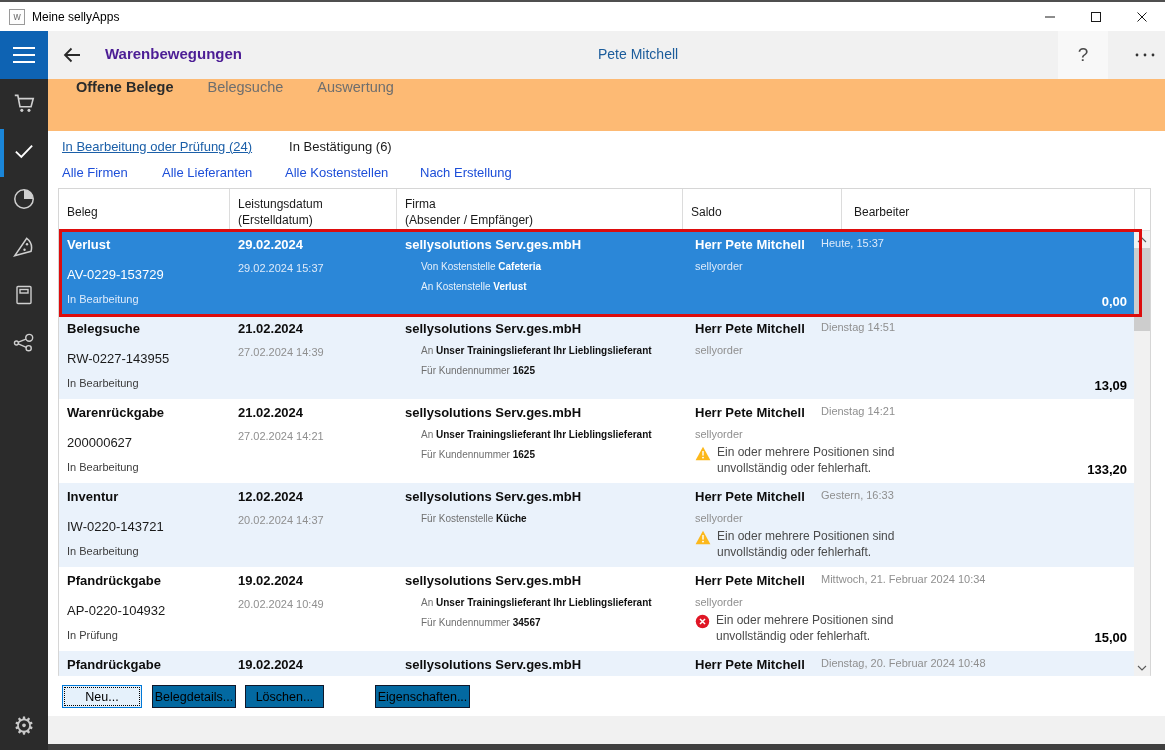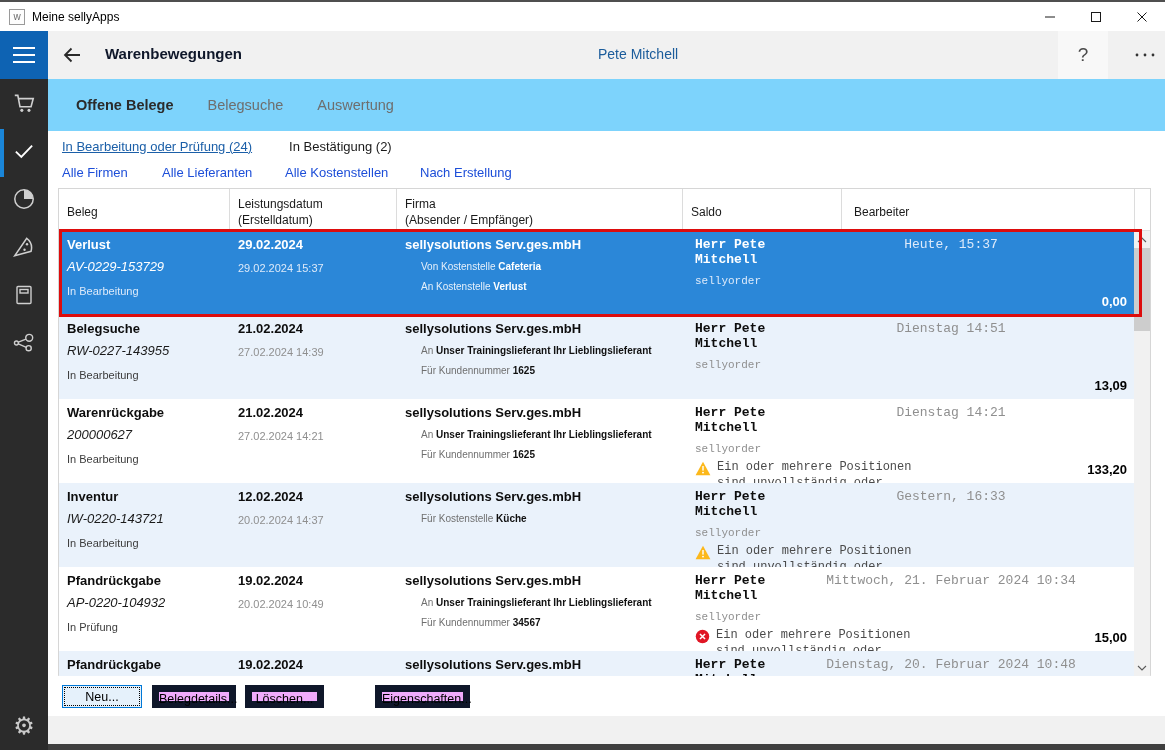--- a/index.html
+++ b/index.html
@@ -25,29 +25,29 @@
   .nav-item:nth-of-type(2){ margin-top:2px; }
   .nav-item .accent { position:absolute; left:0; top:0; width:4px; height:48px; background:#1a86d9; }
   .nav-gear { position:absolute; left:0; bottom:5px; width:48px; height:38px; display:flex; align-items:center; justify-content:center;
               color:#c9c9c9; font-size:24px; line-height:1; }
 
   
   .main { position:absolute; left:48px; top:31px; width:1117px; height:719px; background:#fff; }
 
   .header { position:absolute; left:0; top:0; width:1117px; height:48px; background:#f1f1f1; }
   .back-btn { position:absolute; left:12px; top:12px; width:28px; height:24px; display:flex; align-items:center; }
-  .page-title { position:absolute; left:57px; top:14px; font-size:15px; font-weight:700; color:#0f172a; }
+  .page-title { position:absolute; left:57px; top:14px; font-size:15px; font-weight:700; color:#4c1d95; }
   .user-name { position:absolute; left:550px; top:15px; font-size:14px; color:#1b5c9b; }
   .help-btn { position:absolute; left:1010px; top:0; width:50px; height:48px; background:#f8f8f8; border:none;
               font-size:19px; color:#4a4a4a; display:flex; align-items:center; justify-content:center; }
   .more-btn { position:absolute; left:1077px; top:0; width:40px; height:48px; background:transparent; border:none;
               display:flex; align-items:center; justify-content:center; }
 
-  .tabs { position:absolute; left:0; top:48px; width:1117px; height:52px; background:#7dd3fc;
-          display:flex; align-items:center; padding-left:28px; gap:34px; }
+  .tabs { position:absolute; left:0; top:48px; width:1117px; height:52px; background:#fdba74;
+          display:flex; align-items:flex-start; padding-left:28px; gap:34px; }
   .tab { font-size:14.5px; color:#6e6e6e; cursor:pointer; }
   .tab.active { color:#2b2b2b; font-weight:700; }
 
   .status-filters { position:absolute; left:0; top:104px; width:1117px; height:22px;
                     display:flex; padding-left:14px; gap:37px; align-items:center; }
   .sfilter { font-size:13px; color:#1a1a1a; cursor:pointer; }
   .sfilter.active { color:#1b5fa8; text-decoration:underline; }
 
   .drop-filters { position:absolute; left:0; top:130px; width:1117px; height:22px;
                   display:flex; padding-left:14px; align-items:center; }
@@ -64,32 +64,32 @@
   .th.spacer{ width:15px; border-right:none; }
   .tbody { position:relative; height:445px; overflow:hidden; width:1076px; }
 
   .trow { position:relative; display:flex; height:84px; background:#fff; cursor:pointer; }
   .trow.alt { background:#eaf2fb; }
   .trow.sel { background:#2b87d8; }
   .c { padding-top:6px; }
   .c-beleg { width:171px; padding-left:8px; }
   .c-datum { width:167px; padding-left:8px; }
   .c-firma { width:286px; padding-left:8px; }
-  .c-bearb { flex:1; padding-left:12px;font-family:Liberation Mono, monospace; }
+  .c-bearb { flex:1; padding-left:12px; }
   .t1 { font-size:13px; font-weight:700; color:#0d0d0d; }
-  .t2 { font-size:13px; color:#1a1a1a; margin-top:7px;font-style:italic; }
+  .t2 { font-size:13px; color:#1a1a1a; margin-top:15px; }
   .t3 { font-size:11px; color:#8f8f8f; margin-top:11px; }
   .c-beleg .t3 { color:#3c3c3c; }
   .c-datum .t3 { margin-top:10px; }
   .subline { margin-top:9px; padding-left:16px; font-size:10px; }
   .subline .prefix { color:#6f6f6f; }
   .subline .value { color:#101010; font-weight:600; }
   .nameline { display:flex; align-items:flex-start; }
   .nameline .t1 { flex:1; }
-  .ts { width:260px; margin-right:54px; text-align:center; font-size:13px; color:#8f8f8f; flex:none; }
+  .ts { width:260px; margin-right:54px; text-align:left; font-size:11px; color:#8f8f8f; flex:none; }
   .editor-sub { font-size:11px; color:#8f8f8f; margin-top:8px; }
   .alert { display:flex; margin-top:4px; align-items:flex-start; gap:6px; }
   .alert svg { margin-top:2px; flex:none; }
   .alert .icon-warning, .alert .icon-error { display:none; }
   .alert.warning .icon-warning { display:block; }
   .alert.error .icon-error { display:block; }
   .alert-text { font-size:12px; color:#4a4a4a; width:230px; line-height:1.35; }
   .saldo { position:absolute; right:8px; bottom:6px; font-size:13px; font-weight:700; color:#000; }
 
   .trow.sel .t1, .trow.sel .t2, .trow.sel .saldo { color:#fff; }
@@ -100,21 +100,21 @@
   .sel-overlay { position:absolute; left:0; top:40px; width:1083px; height:88px;
                  border:3px solid #dd0c0c; pointer-events:none; z-index:6; }
 
   .scrollbar { position:absolute; right:0; top:42px; width:16px; height:445px; background:#f1f1f1;
                display:flex; flex-direction:column; align-items:center; }
   .sb-arrow { width:16px; height:17px; display:flex; align-items:center; justify-content:center; }
   .sb-thumb { width:16px; height:83px; background:#cdcdcd; }
   .sb-fill { flex:1; }
 
   
-  .btn { position:absolute; top:654px; height:23px; background:#f0abfc; border:7px solid #0f172a;
+  .btn { position:absolute; top:654px; height:23px; background:#0369a1; border:1px solid #0f172a;
          font-size:12.5px; color:#000; font-family:inherit; cursor:pointer; }
   .btn-new { left:14px; width:80px; background:#e5f1fb; border:1px solid #0078d7; outline:1px dotted #000; outline-offset:-3px; }
   .btn-details { left:104px; width:84px; }
   .btn-delete  { left:197px; width:79px; }
   .btn-props   { left:327px; width:95px; }
 
   .graystrip { position:absolute; left:0; top:685px; width:1117px; height:28px; background:#f1f1f1; }
   .darkstrip { position:absolute; left:0; top:713px; width:1117px; height:6px; background:#3f3f3f; }
 </style>
 </head>
@@ -229,21 +229,21 @@
     </div>
 
     <div class="tabs">
       <span class="tab active">Offene Belege</span>
       <span class="tab">Belegsuche</span>
       <span class="tab">Auswertung</span>
     </div>
 
     <div class="status-filters">
       <span class="sfilter active">In Bearbeitung oder Prüfung (24)</span>
-      <span class="sfilter">In Bestätigung (2)</span>
+      <span class="sfilter">In Bestätigung (6)</span>
     </div>
 
     <div class="drop-filters">
       <span class="dfilter">Alle Firmen</span>
       <span class="dfilter">Alle Lieferanten</span>
       <span class="dfilter">Alle Kostenstellen</span>
       <span class="dfilter">Nach Erstellung</span>
     </div>
 
     <div class="tablewrap">

